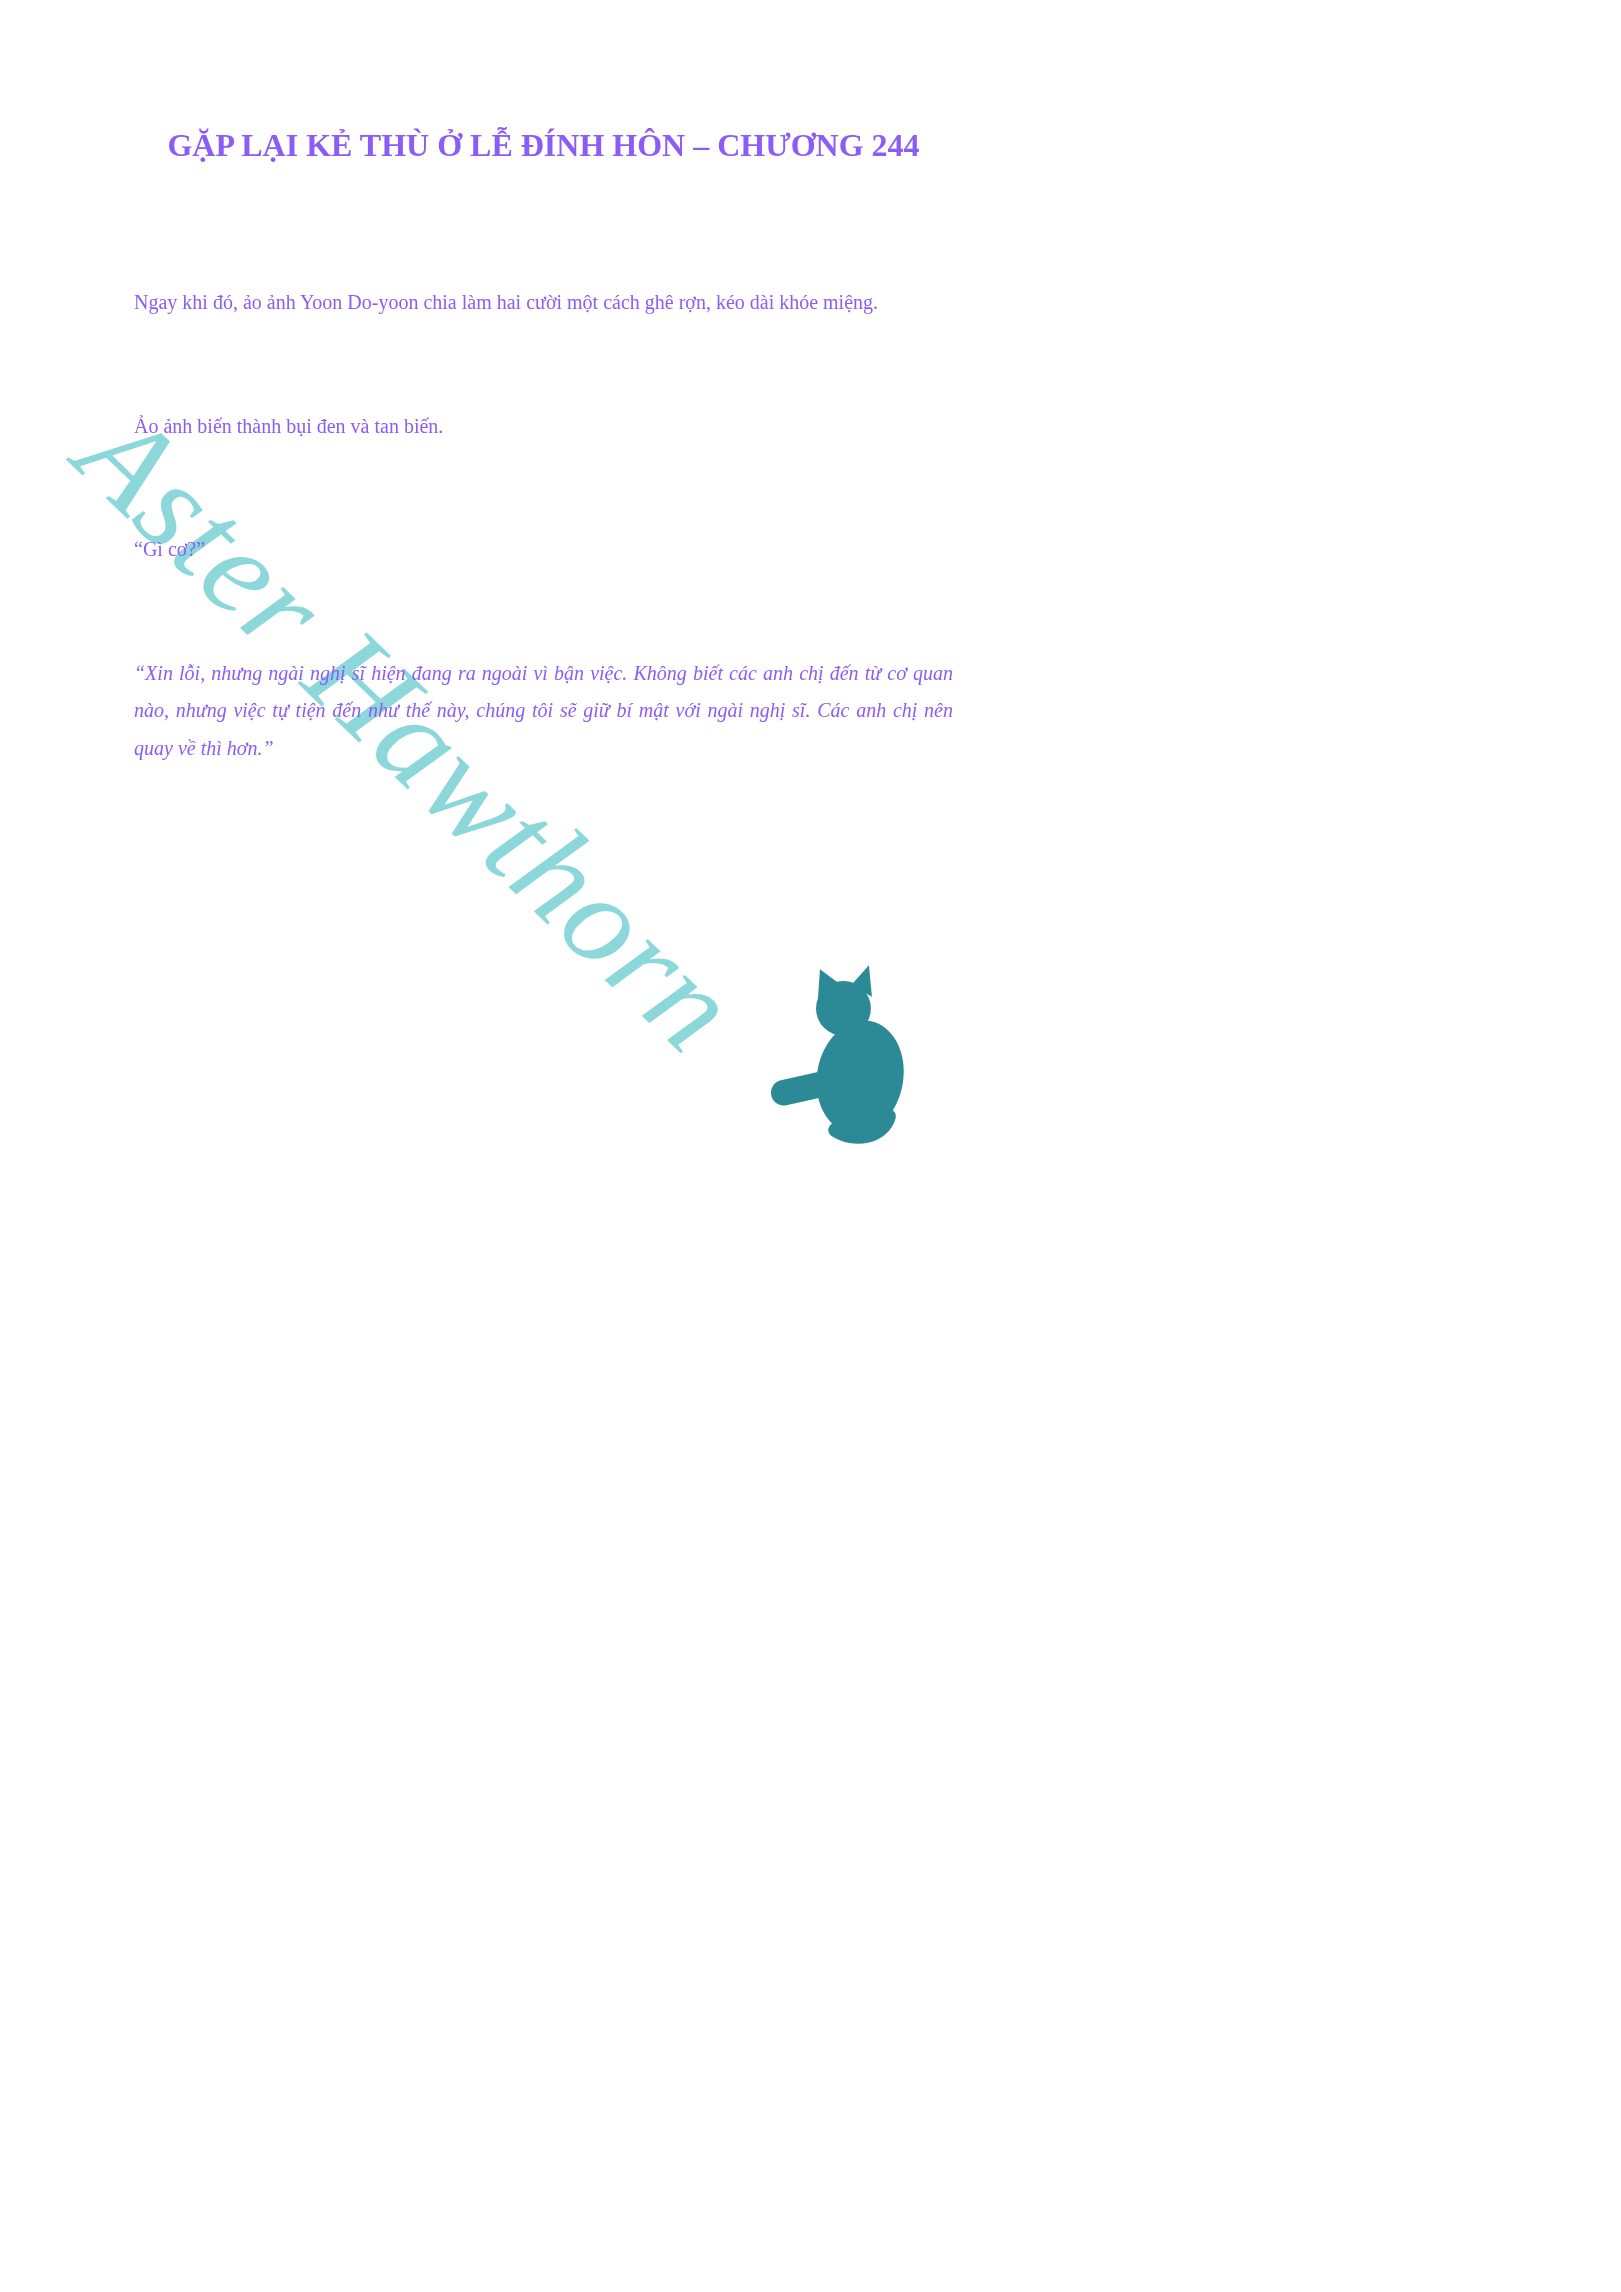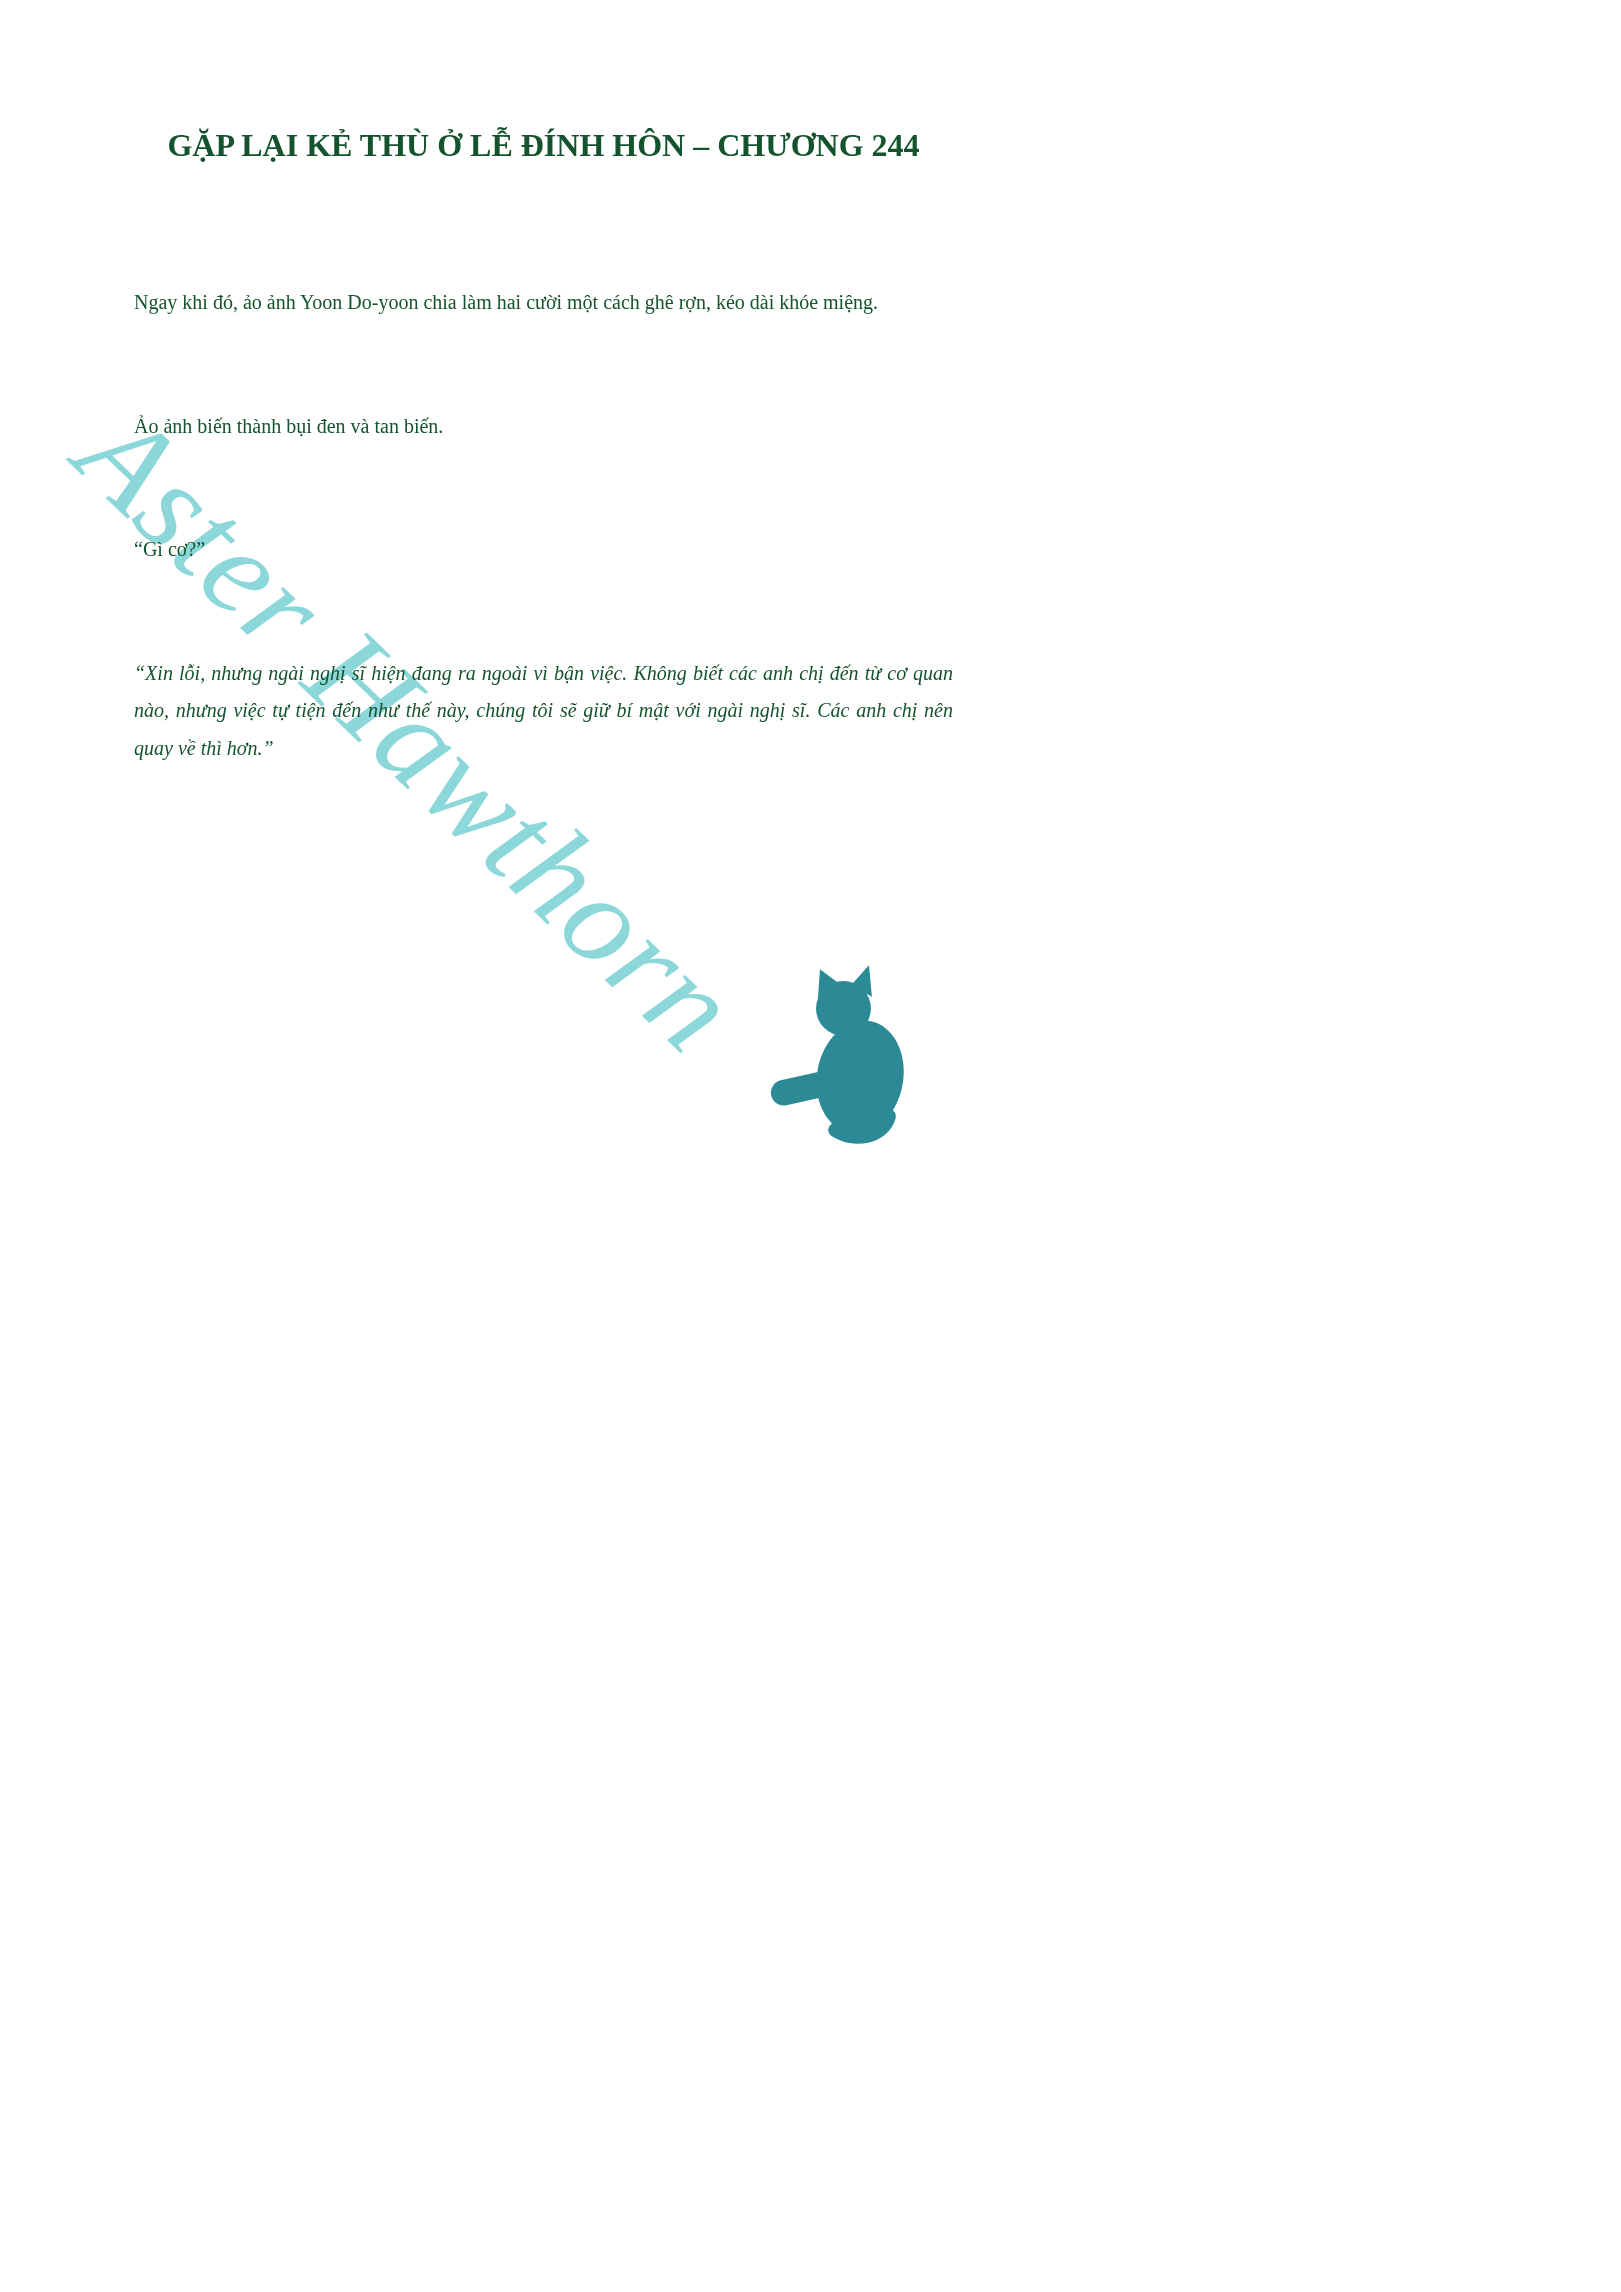--- a/index.html
+++ b/index.html
@@ -28,21 +28,21 @@
     z-index: 1;
     pointer-events: none;
   }
 
   .content {
     position: relative;
     z-index: 2;
     margin-left: 134px;
     width: 819px;
     padding-top: 127px;
-    color: #14532d;
+    color: #8b5cf6;
   }
 
   .title {
     font-size: 32px;
     font-weight: bold;
     text-align: center;
     white-space: nowrap;
     margin-bottom: 120px;
   }
 

